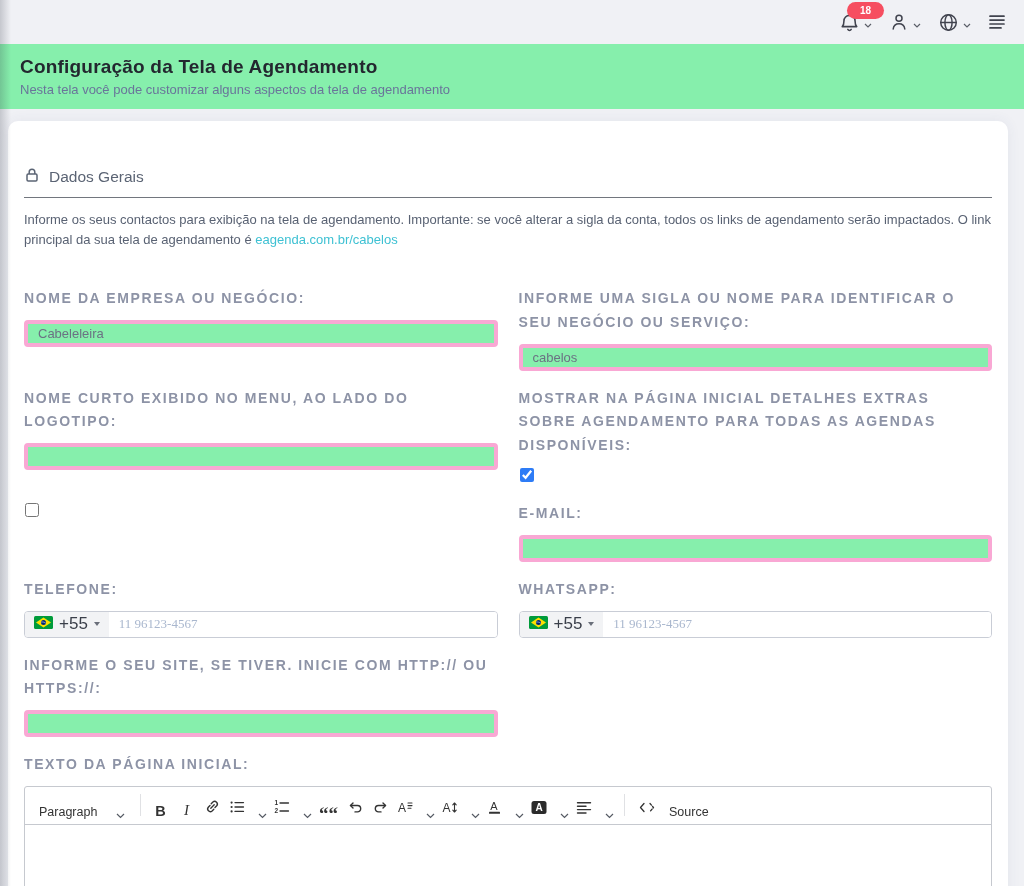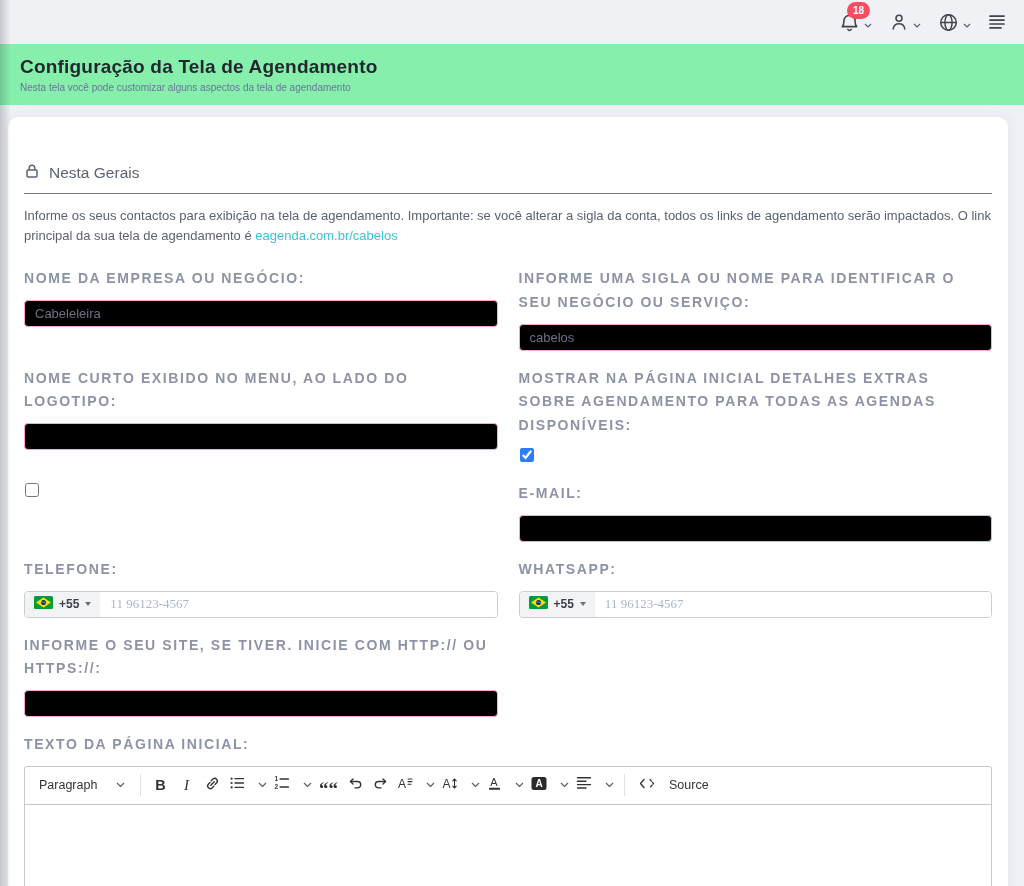--- a/index.html
+++ b/index.html
@@ -16,65 +16,65 @@
   
   .topbar {
     height:44px; display:flex; justify-content:flex-end; align-items:center;
     gap:17px; padding-right:18px;
   }
   .tb-item { display:flex; align-items:center; gap:4px; position:relative; cursor:pointer; }
   .tb-item svg { display:block; }
   .badge {
     position:absolute; top:-10px; left:8px; background:#f64e60; color:#fff;
     font-size:10px; font-weight:700; min-width:19px; height:17px; border-radius:9px;
-    display:flex; align-items:center; justify-content:center; padding:0 6px;
+    display:flex; align-items:center; justify-content:center; padding:0 13px;
   }
   .caret-sm { margin-top:6px; }
   
   .title-strip { background:#86efac; padding:12px 16px 12px 20px; }
   .page-title { margin:0; font-size:19px; font-weight:700; color:#23272f; letter-spacing:.2px; }
-  .page-subtitle { margin:4px 0 0; font-size:10px; color:#69759a; }
+  .page-subtitle { margin:4px 0 0; font-size:13px; color:#69759a; }
   
   .card {
     margin:12px 16px 0 8px; background:#fff; border-radius:10px;
     box-shadow:0 0 14px rgba(56,71,109,.07); padding:46px 16px 60px; height:800px;
   }
   .section-head {
     display:flex; align-items:center; gap:9px; color:#5b6474; font-size:15.5px;
     padding-bottom:10px; border-bottom:1px solid #72767e;
   }
-  .intro { font-size:13px; color:#596273; line-height:1.5; margin:12px 0 22px; }
+  .intro { font-size:13px; color:#596273; line-height:1.5; margin:12px 0 38px; }
   .intro .intro-link { color:#3ec1d3; text-decoration:none; cursor:pointer; }
   
   .grid { display:grid; grid-template-columns:1fr 1fr; column-gap:21px; }
   .field { margin-bottom:16px; }
   .f-label {
     display:block; font-size:14px; font-weight:700; letter-spacing:1.6px;
     color:#8d93a6; margin-bottom:9px; line-height:1.7; text-transform:uppercase;
   }
   .text-input {
-    width:100%; height:27px; border:1px solid #f9a8d4; border-radius:4px;
-    padding:0 10px; font-size:13px; color:#6b7283; background:#000000; outline:none;
+    width:100%; height:27px; border:4px solid #f9a8d4; border-radius:4px;
+    padding:0 10px; font-size:13px; color:#6b7283; background:#86efac; outline:none;
     font-family:inherit;
   }
   .checkbox { width:14px; height:14px; accent-color:#2e7cf6; margin:1px 0 0 1px; cursor:pointer; }
   .phone-wrap {
     display:flex; align-items:stretch; height:27px; border:1px solid #c9cdd6;
     border-radius:4px; background:#fff; overflow:hidden;
   }
   .flag-btn { display:flex; align-items:center; gap:6px; background:#f2f3f5; padding:0 9px; cursor:pointer; }
-  .dial { font-size:12px; color:#3a3f4a; font-weight:700; }
+  .dial { font-size:17px; color:#3a3f4a; font-weight:400; }
   .flag-caret { width:0; height:0; border-left:3.5px solid transparent; border-right:3.5px solid transparent; border-top:4px solid #6a6f7a; }
   .phone-input { border:none; flex:1; font-size:13px; padding:0 10px; color:#000000; outline:none; font-family:Liberation Serif, serif; min-width:0; }
   .phone-input::placeholder { color:#a9b7ce; }
   
   .editor { border:1px solid #c6c9cf; border-radius:3px; background:#fff; }
   .toolbar { display:flex; align-items:center; height:38px; border-bottom:1px solid #c6c9cf; padding:0 6px; gap:1px; flex-wrap:nowrap; }
   .tbtn {
-    display:flex; align-items:center; justify-content:center; min-width:25px; height:27px;
+    display:flex; align-items:flex-end; justify-content:center; min-width:25px; height:27px;
     border-radius:3px; color:#333; gap:13px; padding:0 3px; cursor:pointer;
   }
   .t-bold { font-weight:800; font-size:14.5px; font-family:"Liberation Sans",sans-serif; }
   .t-italic { font-style:italic; font-size:15px; font-family:"Liberation Serif",serif; }
   .tsep { width:1px; height:22px; background:#e0e1e4; margin:0 6px; flex:none; }
   .para-btn { width:102px; justify-content:space-between; padding:0 8px; font-size:12.5px; color:#333; }
   .src-label { font-size:12.5px; color:#333; }
   .editor-body { height:210px; background:#fff; cursor:text; }
 </style>
 </head>
@@ -144,21 +144,21 @@
 
 <div class="card">
 
   <div class="section-head">
     <span>
       <svg width="16" height="16" viewBox="0 0 16 16" fill="none" stroke="#5b6474" stroke-width="1.5" stroke-linejoin="round">
         <rect x="3" y="7" width="10" height="7" rx="1.2"></rect>
         <path d="M5.2 7V5a2.8 2.8 0 0 1 5.6 0v2"></path>
       </svg>
     </span>
-    <span>Nesta Gerais</span>
+    <span>Dados Gerais</span>
   </div>
 
   <p class="intro">
     <span>Informe os seus contactos para exibição na tela de agendamento. Importante: se você alterar a sigla da conta, todos os links de agendamento serão impactados. O link principal da sua tela de agendamento é </span><a class="intro-link">eagenda.com.br/cabelos</a>
   </p>
 
   <div class="grid">
 
     <div class="field">
       <label class="f-label">NOME DA EMPRESA OU NEGÓCIO:</label>

